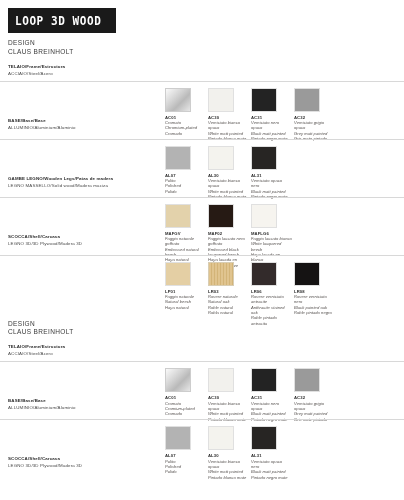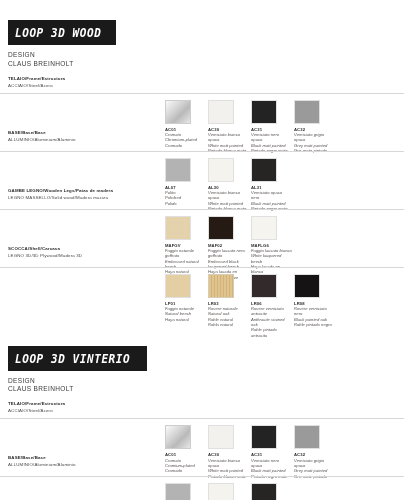--- a/index.html
+++ b/index.html
@@ -6,21 +6,21 @@
   body{
     width:404px;height:500px;background:#ffffff;
     font-family:"Liberation Sans","DejaVu Sans",sans-serif;
     color:#231f20;overflow:hidden;
   }
   .sheet{position:relative;width:404px;height:500px;padding:0;box-sizing:border-box;}
 
   
   .product{position:relative;}
   .titlebar{display:inline-block;background:#1a1a1a;color:#ffffff;
-    padding:3px 7px 4px 7px;margin:20px 0 0 8px;font-style:italic;}
+    padding:3px 7px 4px 7px;margin:8px 0 0 8px;}
   .titlebar .ttxt{font-size:12px;font-weight:bold;letter-spacing:.6px;
     font-family:"DejaVu Sans Mono","Liberation Mono",monospace;line-height:1;
     transform:scaleX(.92);transform-origin:left center;display:inline-block;}
 
   .designer{margin:6px 0 0 8px;font-size:6.5px;line-height:1.35;color:#3a3a3a;letter-spacing:.35px;}
   .designer div{white-space:nowrap;}
 
   .frame-label{margin:7px 0 0 8px;font-size:4.4px;font-weight:bold;color:#2a2a2a;letter-spacing:.15px;}
   .frame-sub{margin:2px 0 0 8px;font-size:4.4px;color:#4a4a4a;letter-spacing:.15px;}
 
@@ -182,21 +182,21 @@
                 <span class="chip" style="background:#151313;border:1px solid #e0e0e0;"></span>
                 <div class="code">LR08</div>
                 <div class="desc" style="white-space: pre-line;">Rovere verniciato nero
 Black painted oak
 Roble pintado negro</div>
               </div>
             </div>
           </div>
         </div></div>
       <div class="spacer"></div>
-      <div class="product"><div class="titlebar"><span class="ttxt">LOOP 3D VINTERIO</span></div><div class="designer">
+      <div class="product"><div class="designer">
           <div>DESIGN</div>
           <div>CLAUS BREINHOLT</div>
         </div><div class="frame-label">TELAIO/Frame/Estructura</div><div class="frame-sub">ACCIAIO/Steel/Acero</div><div class="row">
           <div class="rowinner">
             <div class="rowlabel bottom">
               <div class="l1">BASE/Base/Base</div>
               <div class="l2">ALLUMINIO/Aluminium/Aluminio</div>
             </div>
             <div class="swatches">
               <div class="sw">

